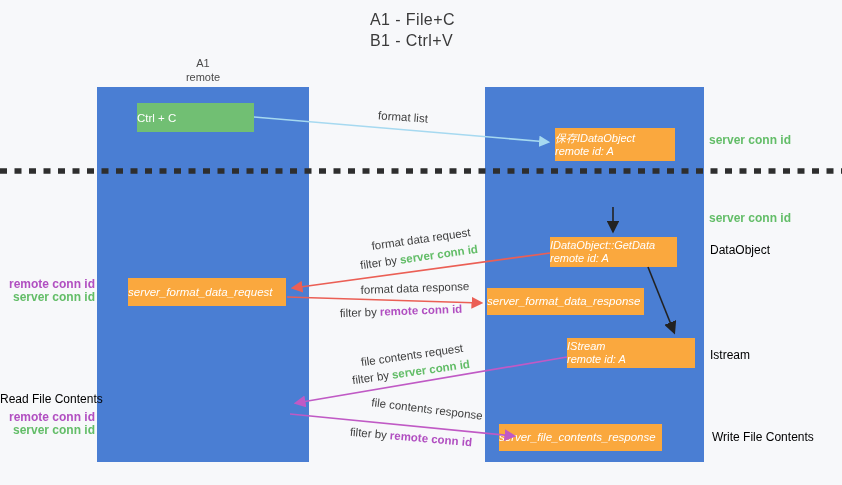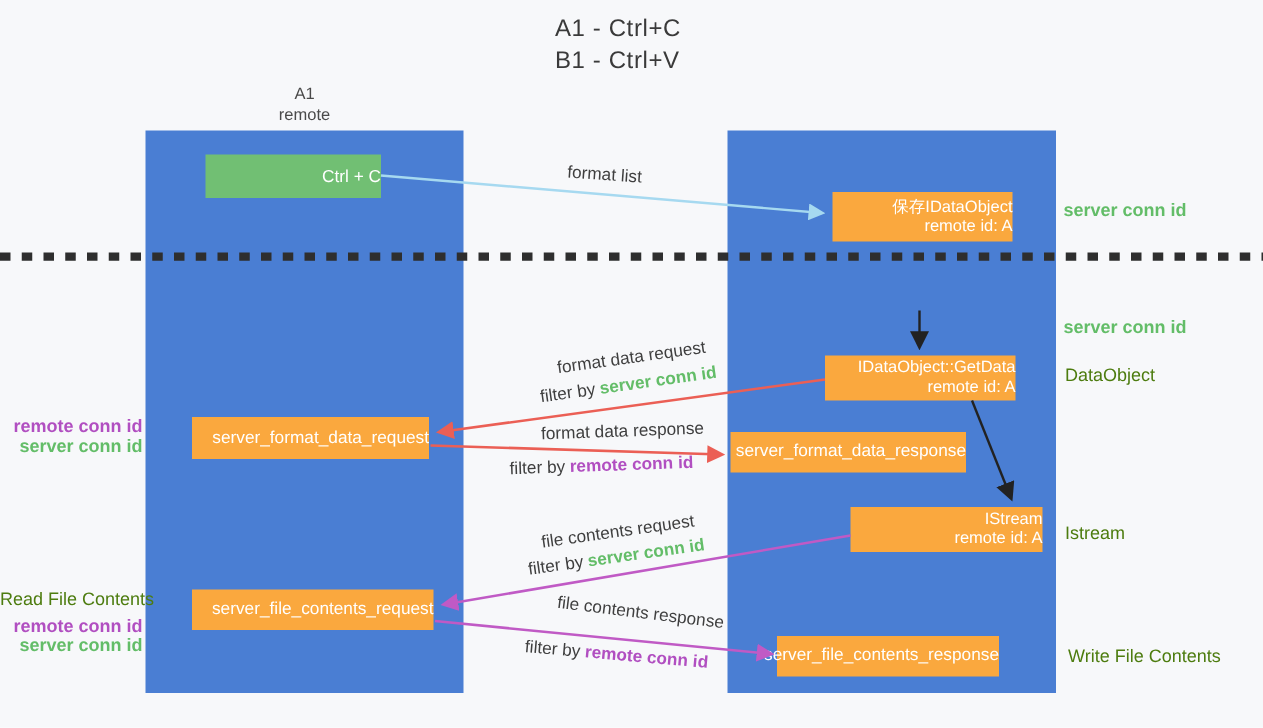--- a/index.html
+++ b/index.html
@@ -12,48 +12,48 @@
     position:absolute; left:370px; top:9px;
     font-size:16px; color:#3a3a3a; line-height:21px; letter-spacing:0.4px;
   }
   .col-header {
     position:absolute; top:56px; text-align:center;
     font-size:11px; color:#4a4a4a; line-height:14px;
   }
   .lifeline { position:absolute; background:#4a7ed3; }
   .node {
     position:absolute; display:flex; flex-direction:column;
-    align-items:flex-end; justify-content:center;
+    align-items:flex-start; justify-content:center;
     color:#ffffff; text-align:center; white-space:nowrap;
   }
   .node.green  { background:#71bf73; font-size:11.5px; }
-  .node.orange { background:#faa83e; font-size:11px; line-height:13px; }
+  .node.orange { background:#faa83e; font-size:11px; line-height:13px;font-style:italic; }
   .node.single { font-size:11.5px; }
   .overlay { position:absolute; left:0; top:0; pointer-events:none; }
   .alabel {
     position:absolute; white-space:nowrap;
     font-size:11.5px; color:#3f3f3f;
     transform-origin:center center;
   }
   .alabel .fprefix { margin-right:3px; }
   .alabel .fid { font-weight:bold; }
   .green-text  { color:#63bd68; }
   .purple-text { color:#b14fc1; }
-  .side-label { position:absolute; font-size:12px; color:#4d7c0f; white-space:nowrap; }
+  .side-label { position:absolute; font-size:12px; color:#000000; white-space:nowrap; }
   .side-label.bold-green  { color:#63bd68; font-weight:bold; }
   .side-label.bold-purple { color:#b14fc1; font-weight:bold; }
   .left-stack { left:0; width:95px; text-align:right; }
 </style>
 </head>
 <body>
 
 <div class="canvas">
 
   <div class="title">
-    <div>A1 - Ctrl+C</div>
+    <div>A1 - File+C</div>
     <div>B1 - Ctrl+V</div>
   </div>
 
   <div class="col-header" style="left:97px; width:212px;">
     <div>A1</div>
     <div>remote</div>
   </div>
 
   <div class="lifeline" style="left:97px; top:87px; width:212px; height:375px;"></div>
   <div class="lifeline" style="left:485px; top:87px; width:219px; height:375px;"></div>
@@ -79,25 +79,22 @@
 
   <div class="node orange single" style="left:487px; top:288px; width:157px; height:27px;">
     <span>server_format_data_response</span>
   </div>
 
   <div class="node orange" style="left:567px; top:338px; width:128px; height:30px;">
     <div>IStream</div>
     <div>remote id: A</div>
   </div>
 
-  <div class="node orange single" style="left:128px; top:393px; width:161px; height:27px;">
-    <span>server_file_contents_request</span>
-  </div>
 
-  <div class="node orange single" style="left:518px; top:424px; width:148px; height:27px;">
+  <div class="node orange single" style="left:499px; top:424px; width:163px; height:27px;">
     <span>server_file_contents_response</span>
   </div>
 
   <svg class="overlay" width="842" height="485">
     <defs>
       <marker id="mb" markerWidth="7" markerHeight="7" viewBox="0 0 10 10" refX="8" refY="5" orient="auto">
           <path d="M0,0L10,5L0,10z" fill="#a6d9f0"></path>
         </marker>
       <marker id="mk" markerWidth="8" markerHeight="8" viewBox="0 0 10 10" refX="8" refY="5" orient="auto">
           <path d="M0,0L10,5L0,10z" fill="#222222"></path>

